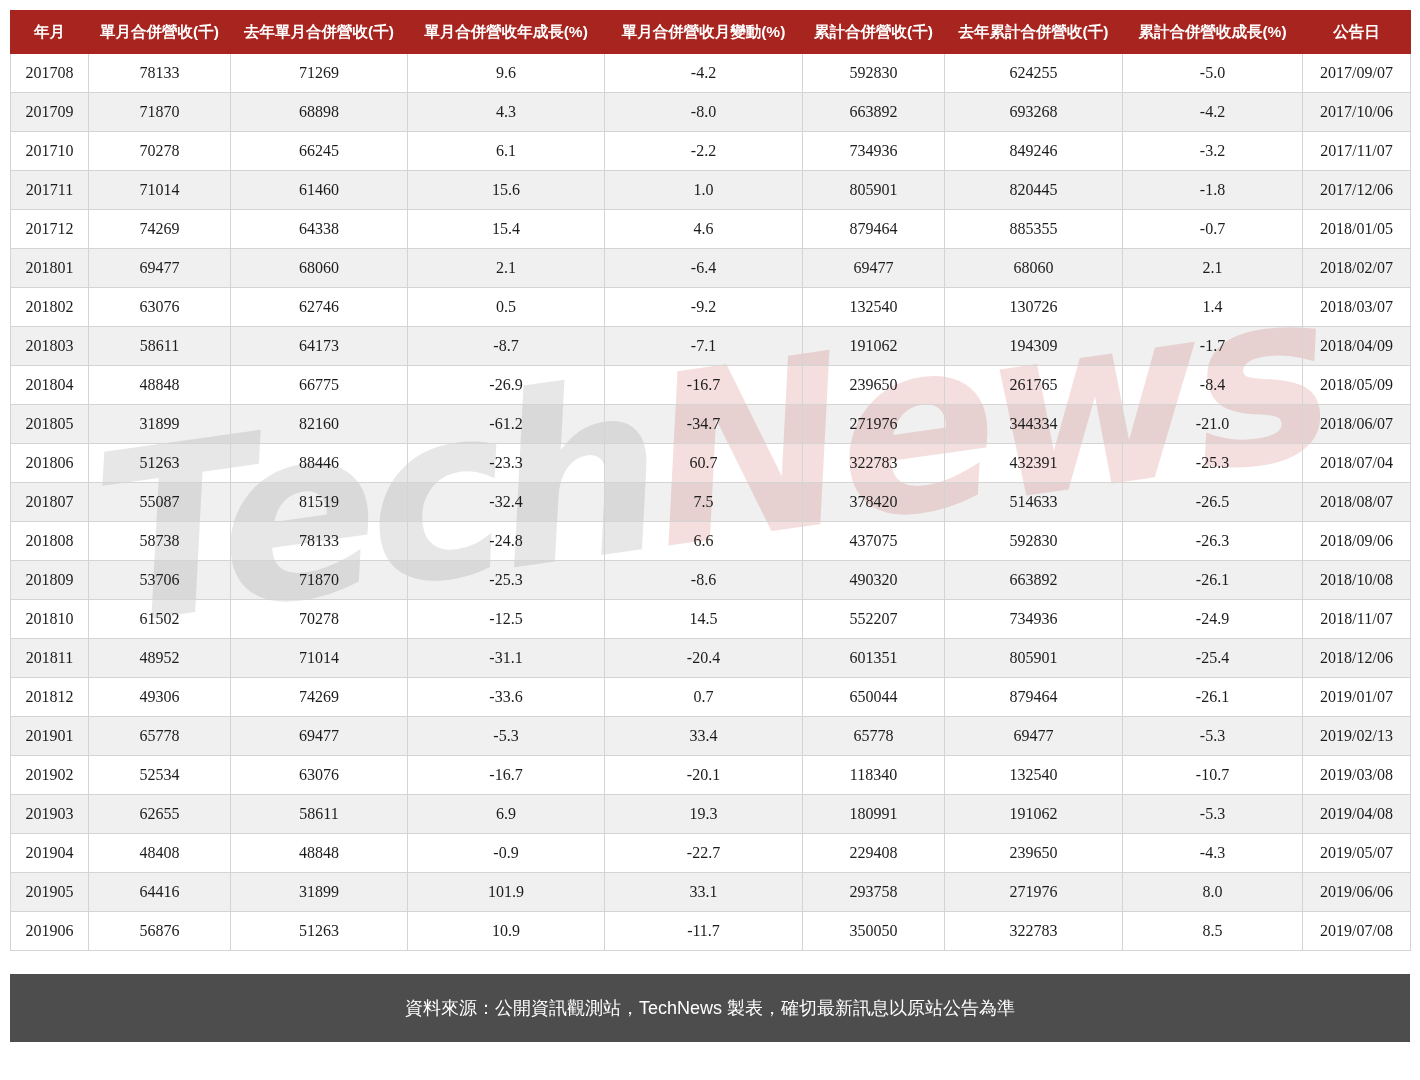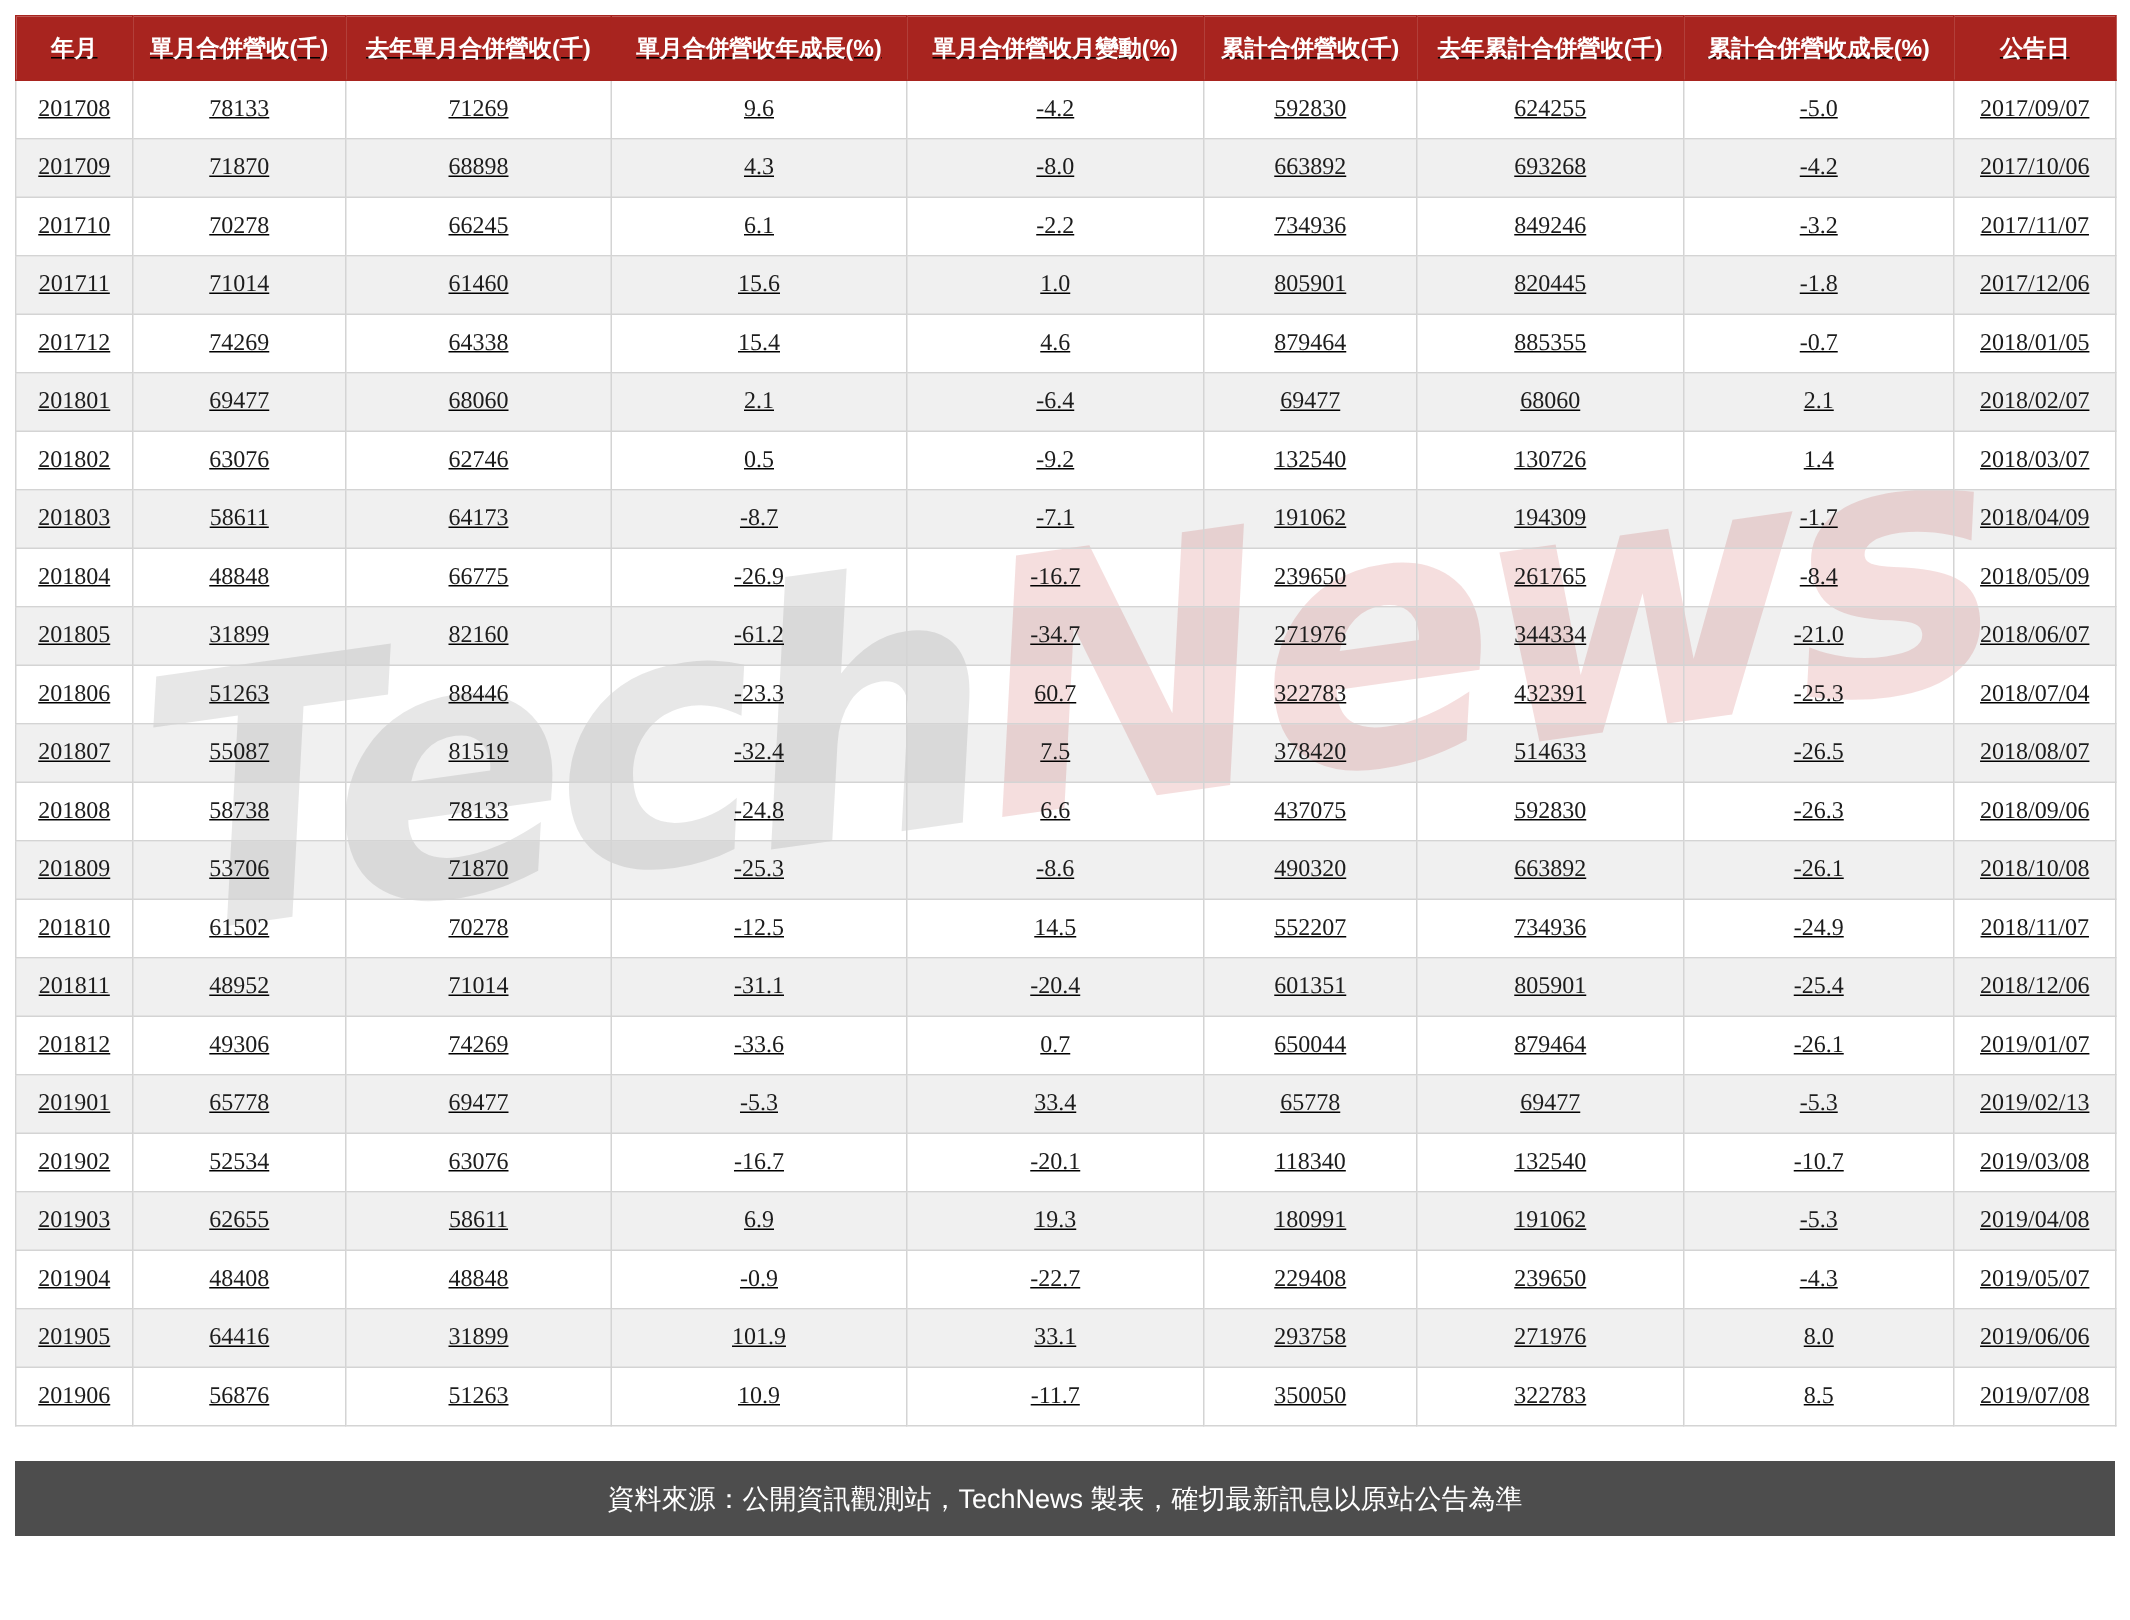--- a/index.html
+++ b/index.html
@@ -38,21 +38,20 @@
   .watermark .wm-gray { color: rgba(120,120,120,0.18); }
   .watermark .wm-red  { color: rgba(196,60,60,0.17); }
   
   table.revenue {
     position: relative;
     z-index: 1;
     width: 1400px;
     border-collapse: collapse;
     table-layout: fixed;
     background: transparent;
-    text-decoration: underline;
   }
   table.revenue th {
     background: #a8241f;
     color: #ffffff;
     font-family: "Liberation Sans", sans-serif;
     font-size: 15.5px;
     font-weight: bold;
     height: 42px;
     text-align: center;
     vertical-align: middle;
@@ -82,21 +81,21 @@
   col.c5 { width: 142px; }
   col.c6 { width: 178px; }
   col.c7 { width: 180px; }
   col.c8 { width: 108px; }
   
   .footer-bar {
     position: relative;
     z-index: 1;
     margin-top: 23px;
     width: 1400px;
-    height: 50px;
+    height: 68px;
     background: #4d4d4d;
     color: #ffffff;
     display: flex;
     align-items: center;
     justify-content: center;
     font-family: "Liberation Sans", sans-serif;
     font-size: 18px;
   }
 </style>
 </head>

